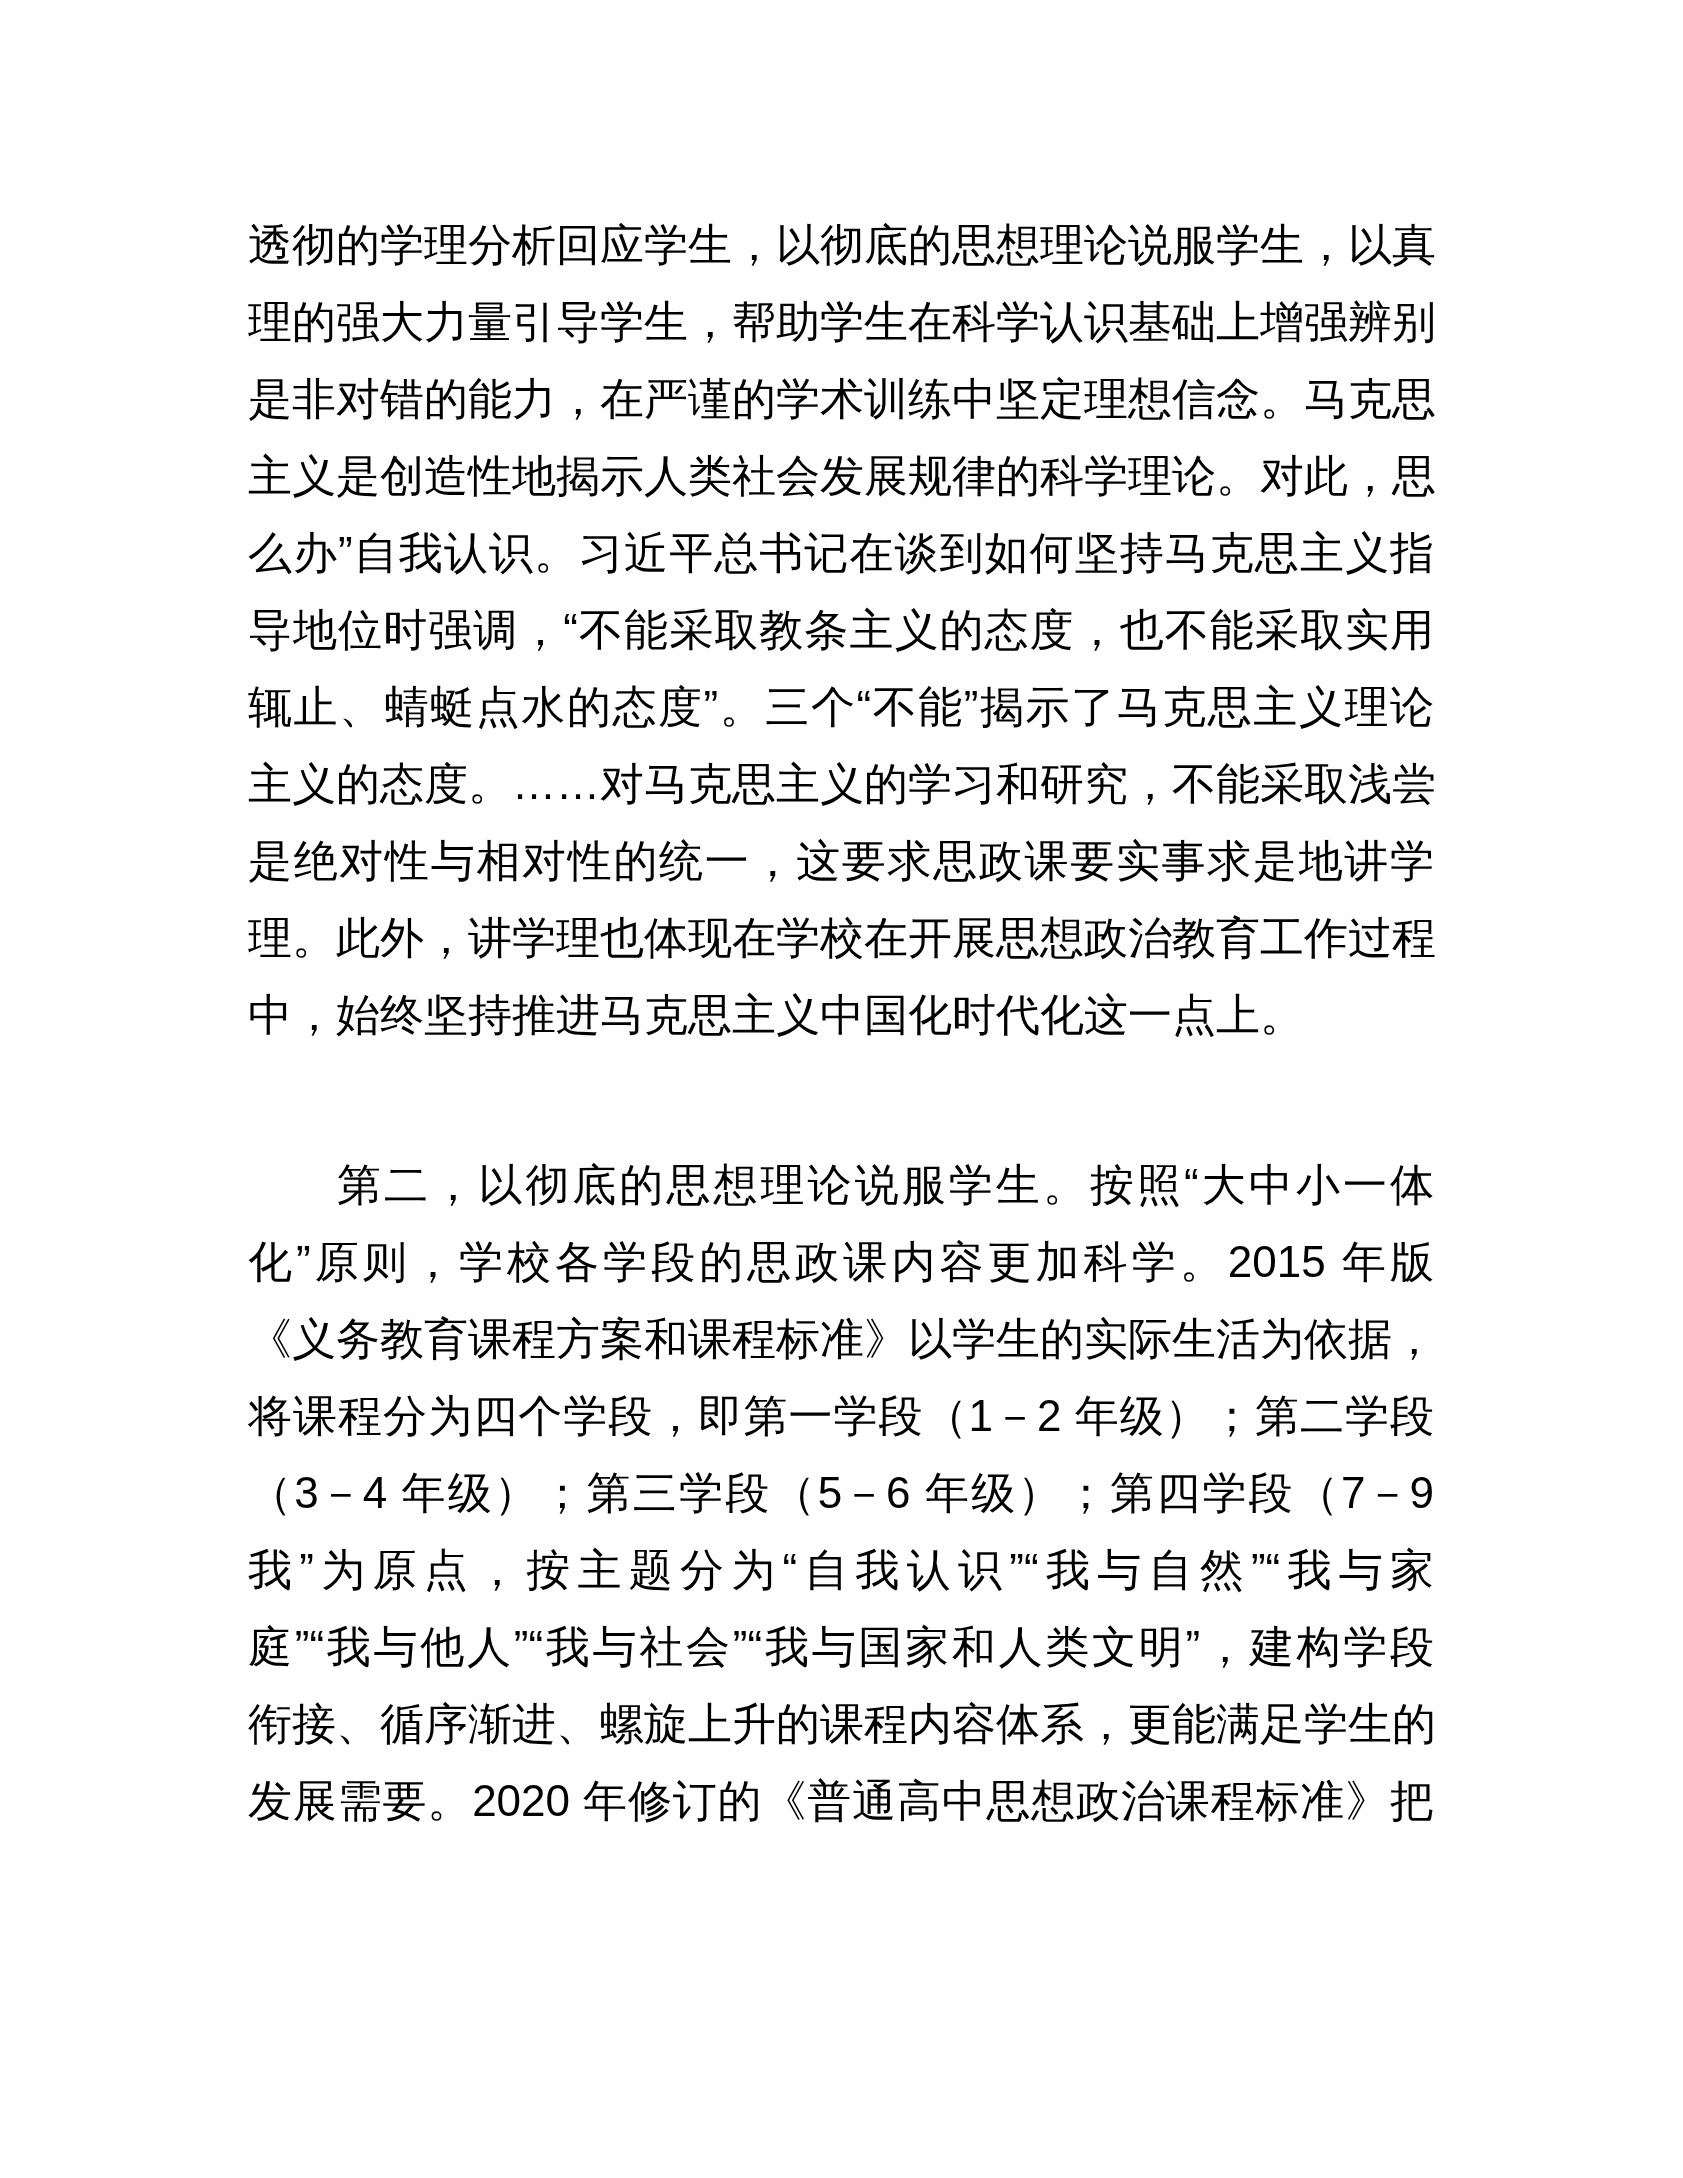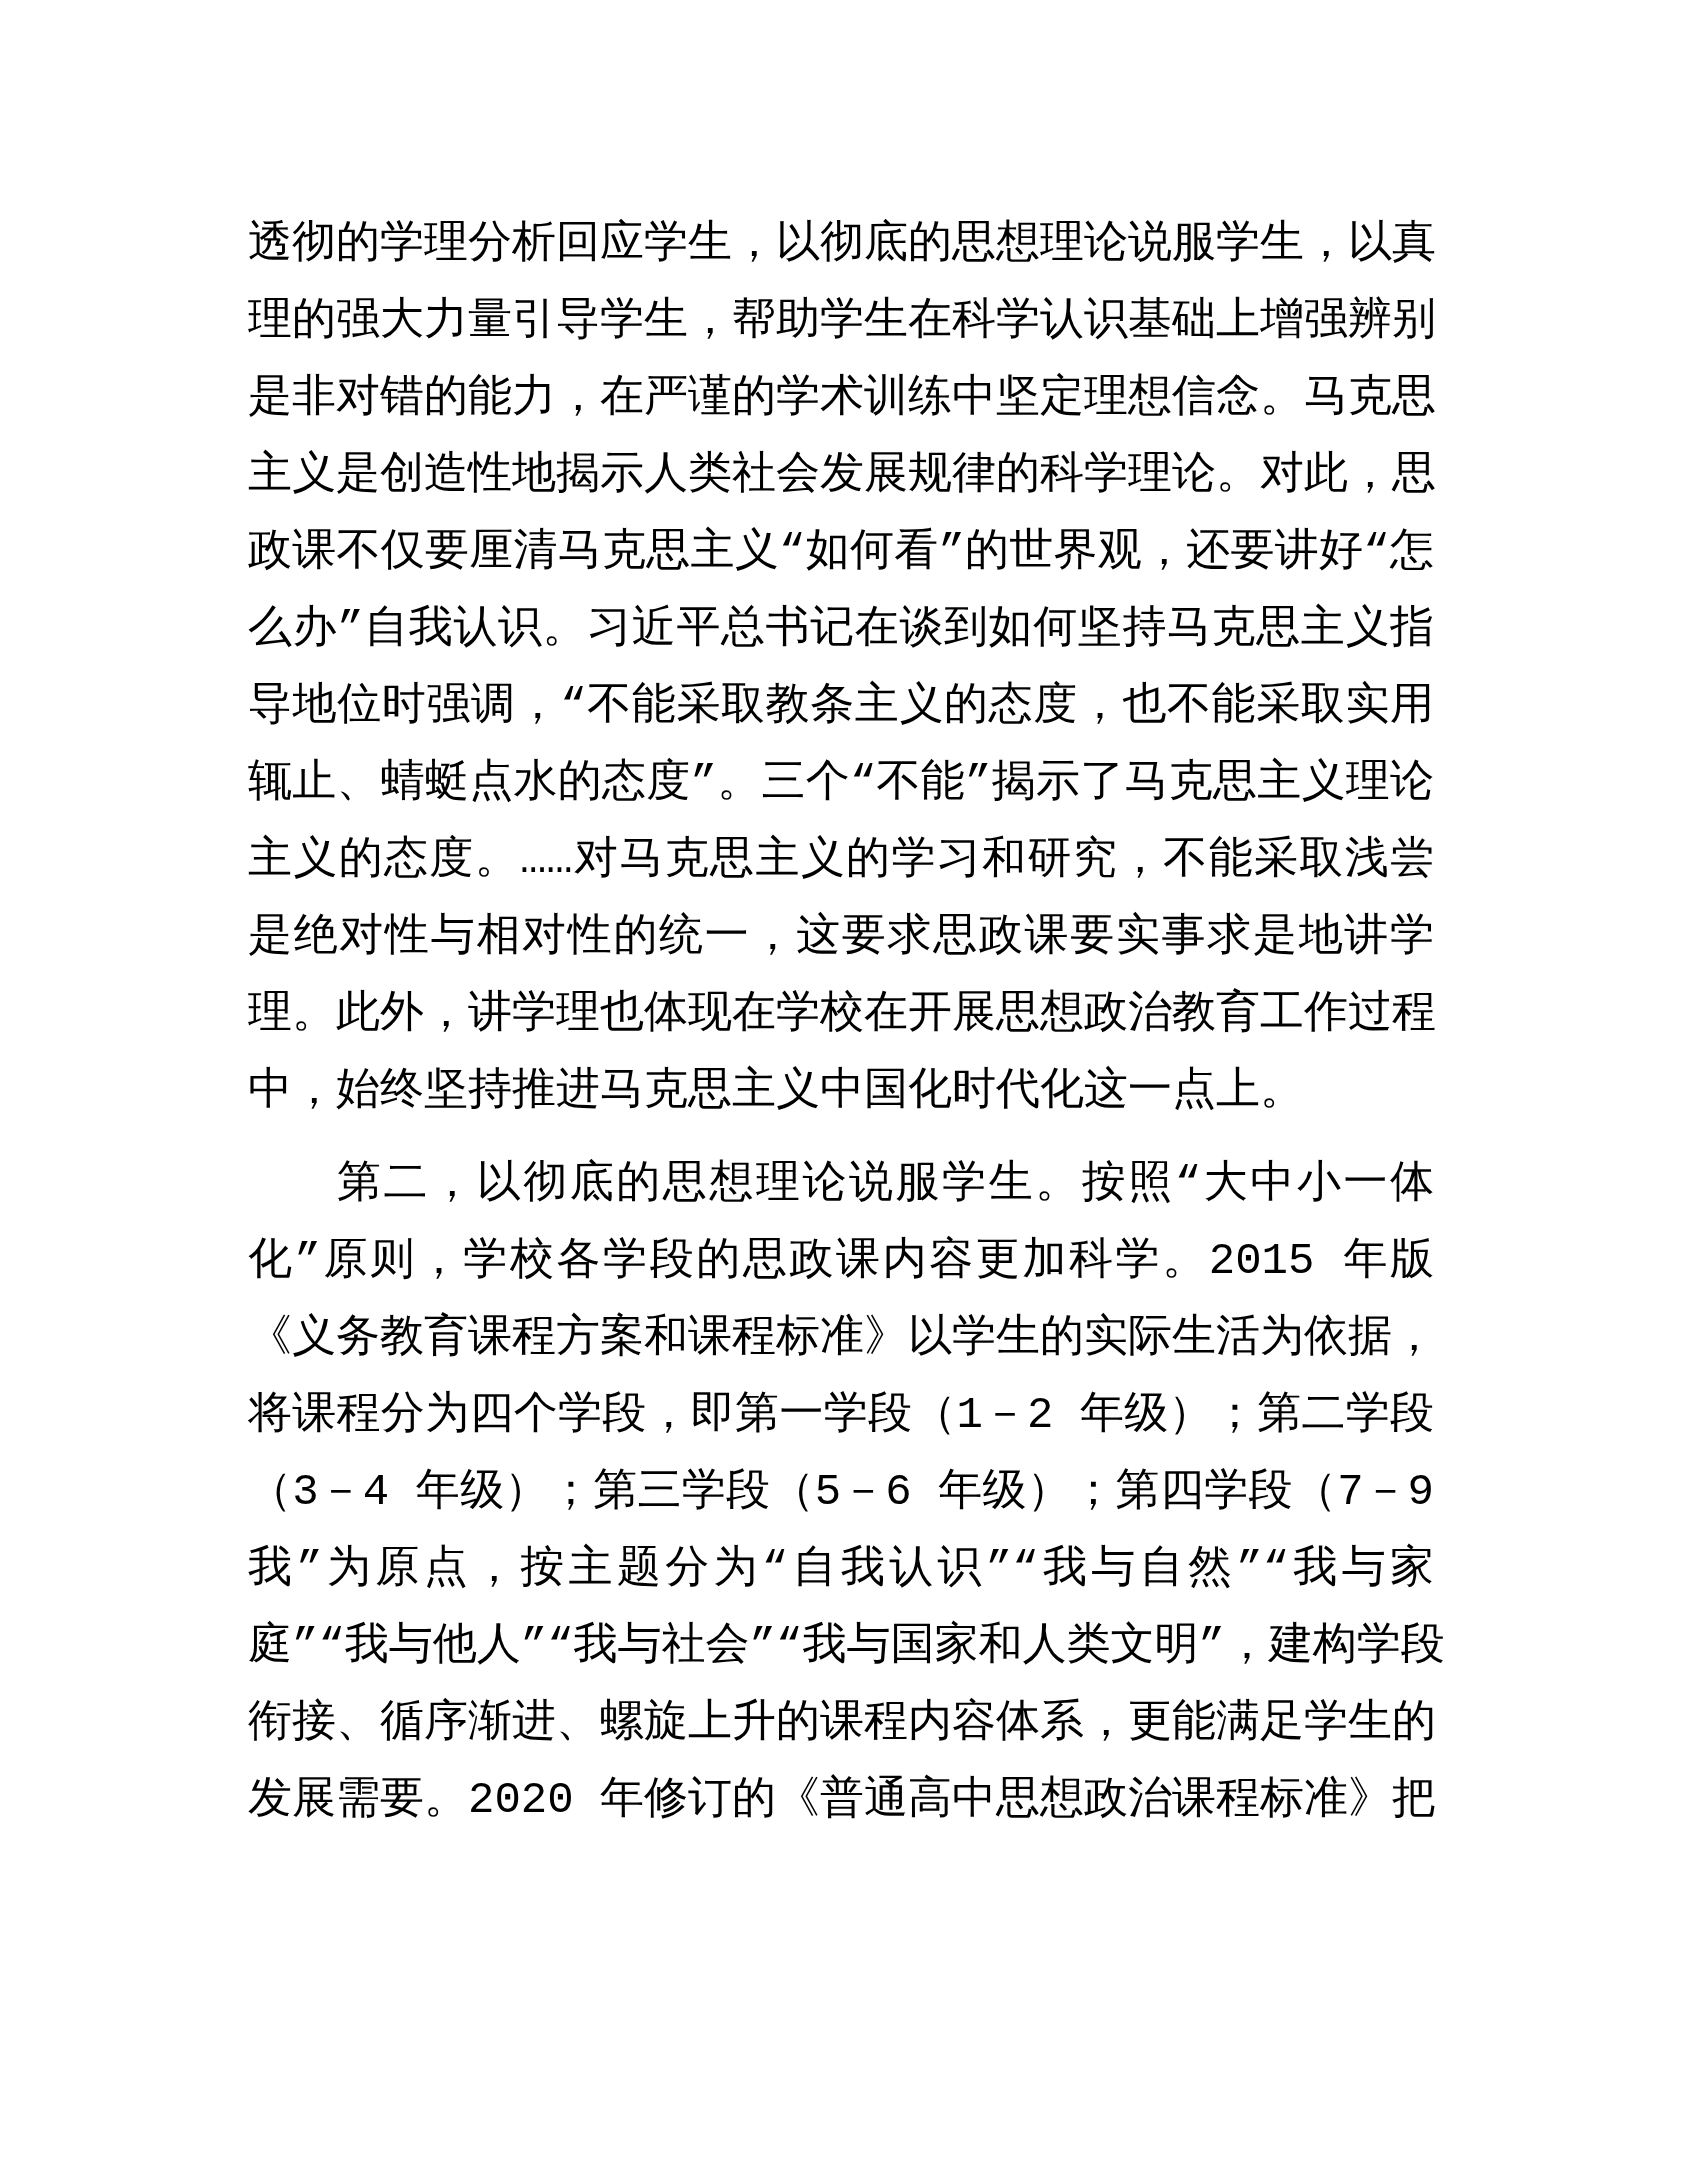--- a/index.html
+++ b/index.html
@@ -18,21 +18,21 @@
       left: 0;
       top: 0;
       width: 1683px;
       height: 2178px;
       background: #ffffff;
     }
     .text-block {
       position: absolute;
       left: 248px;
       width: 1186px;
-      font-family: Liberation Mono, monospace;
+      font-family: Liberation Sans, sans-serif;
       font-size: 44px;
       color: #000000;
     }
     .para-1 { top: 214px; }
     .para-2 { top: 1154px; }
     .line {
       display: block;
       height: 77px;
       line-height: 61px;
       white-space: nowrap;
@@ -51,21 +51,20 @@
 </head>
 <body>
 
 <div class="page">
 
   <div class="text-block para-1">
     <span class="line">透彻的学理分析回应学生，以彻底的思想理论说服学生，以真</span>
     <span class="line">理的强大力量引导学生，帮助学生在科学认识基础上增强辨别</span>
     <span class="line">是非对错的能力，在严谨的学术训练中坚定理想信念。马克思</span>
     <span class="line">主义是创造性地揭示人类社会发展规律的科学理论。对此，思</span>
-    <span class="line">政课不仅要厘清马克思主义“如何看”的世界观，还要讲好“怎</span>
     <span class="line">么办”自我认识。习近平总书记在谈到如何坚持马克思主义指</span>
     <span class="line">导地位时强调，“不能采取教条主义的态度，也不能采取实用</span>
     <span class="line">辄止、蜻蜓点水的态度”。三个“不能”揭示了马克思主义理论</span>
     <span class="line">主义的态度。……对马克思主义的学习和研究，不能采取浅尝</span>
     <span class="line">是绝对性与相对性的统一，这要求思政课要实事求是地讲学</span>
     <span class="line">理。此外，讲学理也体现在学校在开展思想政治教育工作过程</span>
     <span class="line last">中，始终坚持推进马克思主义中国化时代化这一点上。</span>
   </div>
 
   <div class="text-block para-2">

